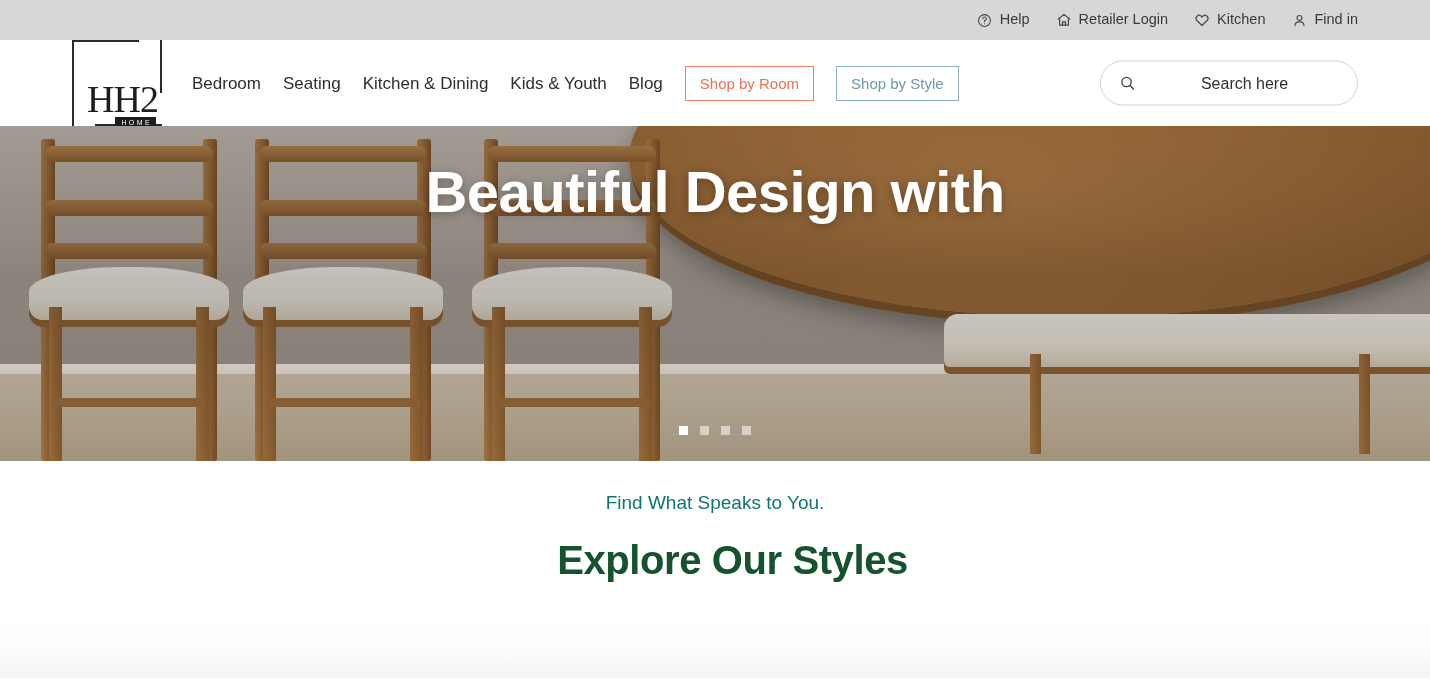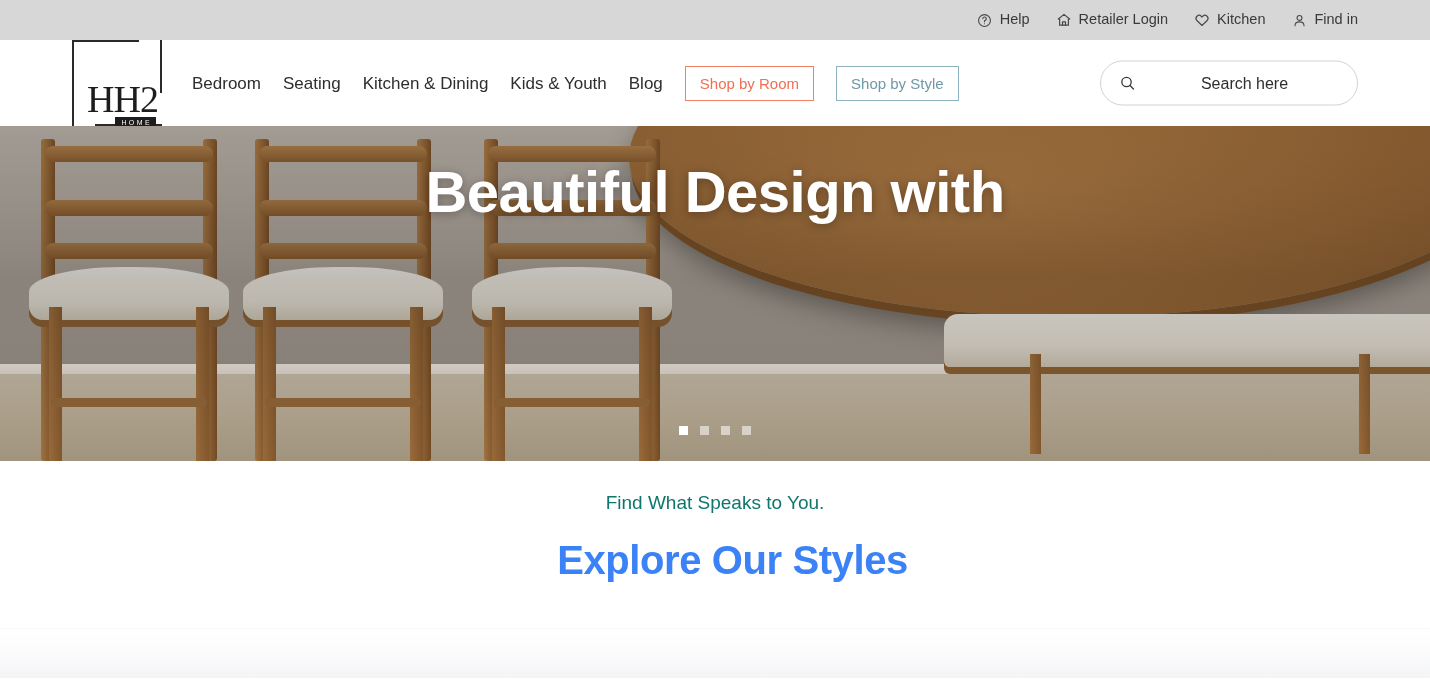--- a/index.html
+++ b/index.html
@@ -283,21 +283,21 @@
   }
   .styles-kicker {
     font-size: 19px;
     color: #0f766e;
     line-height: 1;
   }
   .styles-heading {
     margin-top: 26px;
     font-size: 40px;
     font-weight: bold;
-    color: #3b82f6;
+    color: #14532d;
     letter-spacing: -0.4px;
     line-height: 1.1;
     padding-left: 35px;
   }
   .styles-strip {
     margin-top: 46px;
     height: 50px;
     background: linear-gradient(180deg,#ffffff 0%,#fbfbfc 55%,#f3f4f6 100%);
     border-top: 1px solid #fafafa;
   }

